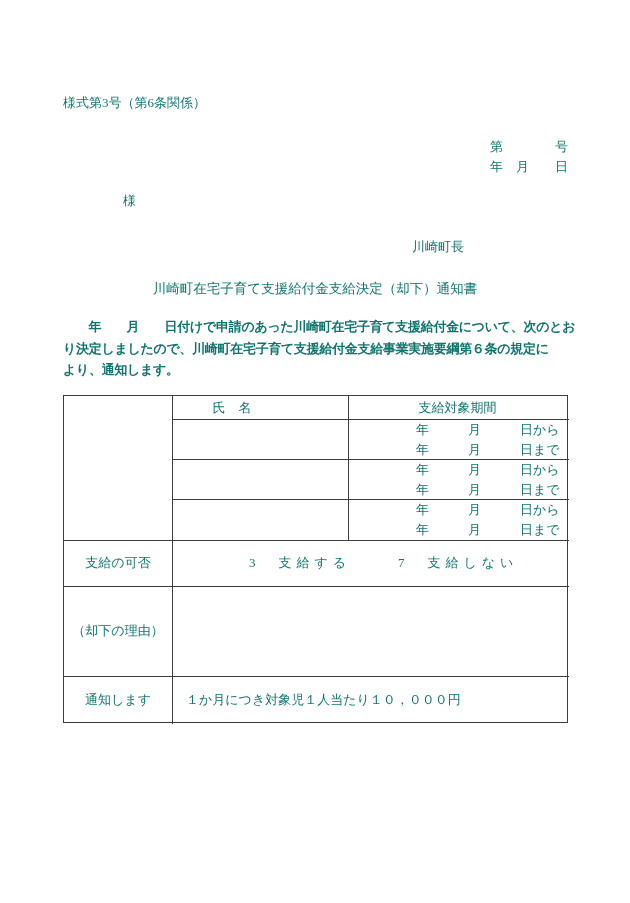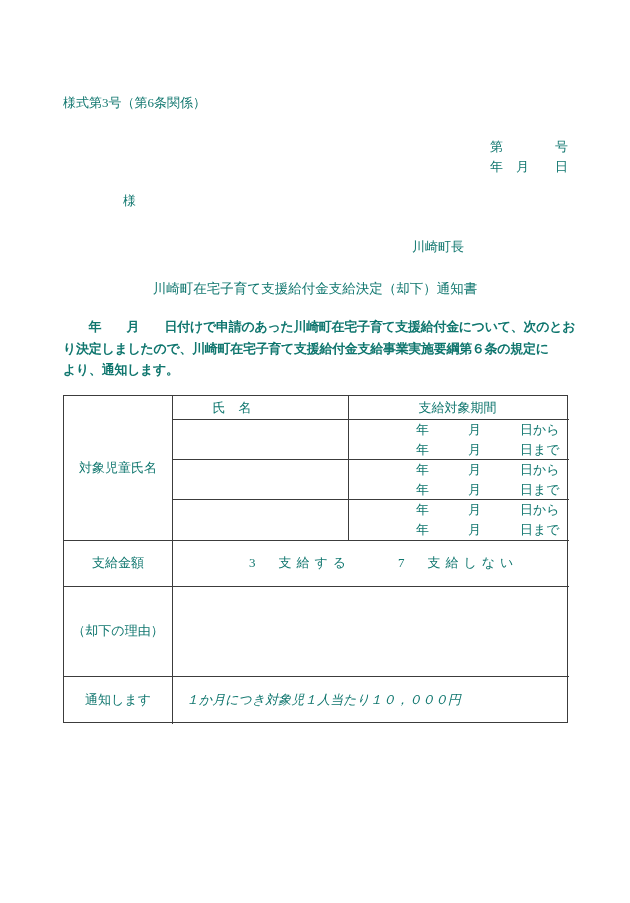--- a/index.html
+++ b/index.html
@@ -27,21 +27,21 @@
   .form-table {
     left: 63px; top: 395px;
     width: 505px; height: 328px;
     border: 1px solid #3c3c3c;
     font-size: 13px;
   }
   .vline, .hline { position: absolute; background: #3c3c3c; }
   .vline { width: 1px; }
   .hline { height: 1px; }
   .cell { position: absolute; display: flex; align-items: center; justify-content: center; }
-  .cell-left { justify-content: flex-start; font-style: italic; }
+  .cell-left { justify-content: flex-start; }
   .period-line { position: absolute; left: 284px; width: 221px; height: 20px;
                  display: flex; align-items: flex-end; white-space: pre; }
   .period-line span { padding-left: 68px; }
   .decision-cell { position: absolute; left: 108px; top: 144px; width: 397px; height: 46px; }
   .decision-opt { position: absolute; top: 50%; transform: translateY(-50%);
                   letter-spacing: 5px; white-space: pre; }
   .opt-1 { left: 77px; }
   .opt-2 { left: 226px; }
   .amount-cell { padding-left: 14px; }
   .name-hdr { padding-right: 56px; }
@@ -74,21 +74,20 @@
 
     <div class="vline" style="left:108px; top:0; height:328px;"></div>
     <div class="vline" style="left:284px; top:0; height:144px;"></div>
     <div class="hline" style="left:108px; top:23px;  width:397px;"></div>
     <div class="hline" style="left:108px; top:63px;  width:397px;"></div>
     <div class="hline" style="left:108px; top:103px; width:397px;"></div>
     <div class="hline" style="left:0;     top:144px; width:505px;"></div>
     <div class="hline" style="left:0;     top:190px; width:505px;"></div>
     <div class="hline" style="left:0;     top:280px; width:505px;"></div>
 
-    <div class="cell" style="left:0; top:0; width:108px; height:144px;">対象児童氏名</div>
 
     <div class="cell name-hdr" style="left:108px; top:0; width:176px; height:23px;">氏　名</div>
     <div class="cell" style="left:283px; top:0; width:221px; height:23px;">支給対象期間</div>
 
     <div class="cell" style="left:108px; top:23px; width:176px; height:40px;"></div>
     <div class="period-line" style="top:23px;">
       <span>年　　　月　　　日から</span>
     </div>
     <div class="period-line" style="top:43px;">
       <span>年　　　月　　　日まで</span>
@@ -103,21 +102,21 @@
     </div>
 
     <div class="cell" style="left:108px; top:103px; width:176px; height:41px;"></div>
     <div class="period-line" style="top:103px;">
       <span>年　　　月　　　日から</span>
     </div>
     <div class="period-line" style="top:123px;">
       <span>年　　　月　　　日まで</span>
     </div>
 
-    <div class="cell" style="left:0; top:144px; width:108px; height:46px;">支給金額</div>
+    <div class="cell" style="left:0; top:144px; width:108px; height:46px;">支給の可否</div>
     <div class="decision-cell">
       <span class="decision-opt opt-1">3　支給する</span>
       <span class="decision-opt opt-2">7　支給しない</span>
     </div>
 
     <div class="cell" style="left:0; top:190px; width:108px; height:90px;">（却下の理由）</div>
     <div class="cell cell-left" style="left:108px; top:190px; width:397px; height:90px;"></div>
 
     <div class="cell" style="left:0; top:280px; width:108px; height:48px;">通知します</div>
     <div class="cell cell-left amount-cell" style="left:108px; top:280px; width:397px; height:48px;">１か月につき対象児１人当たり１０，０００円</div>

